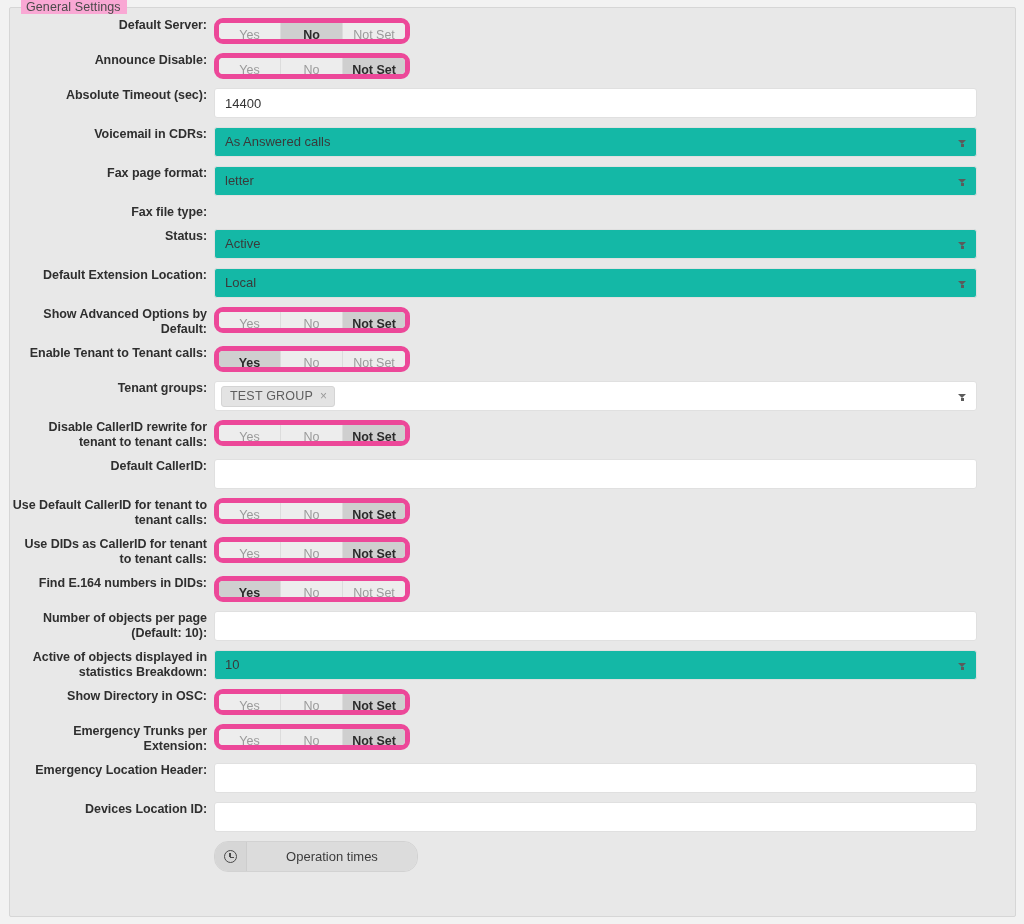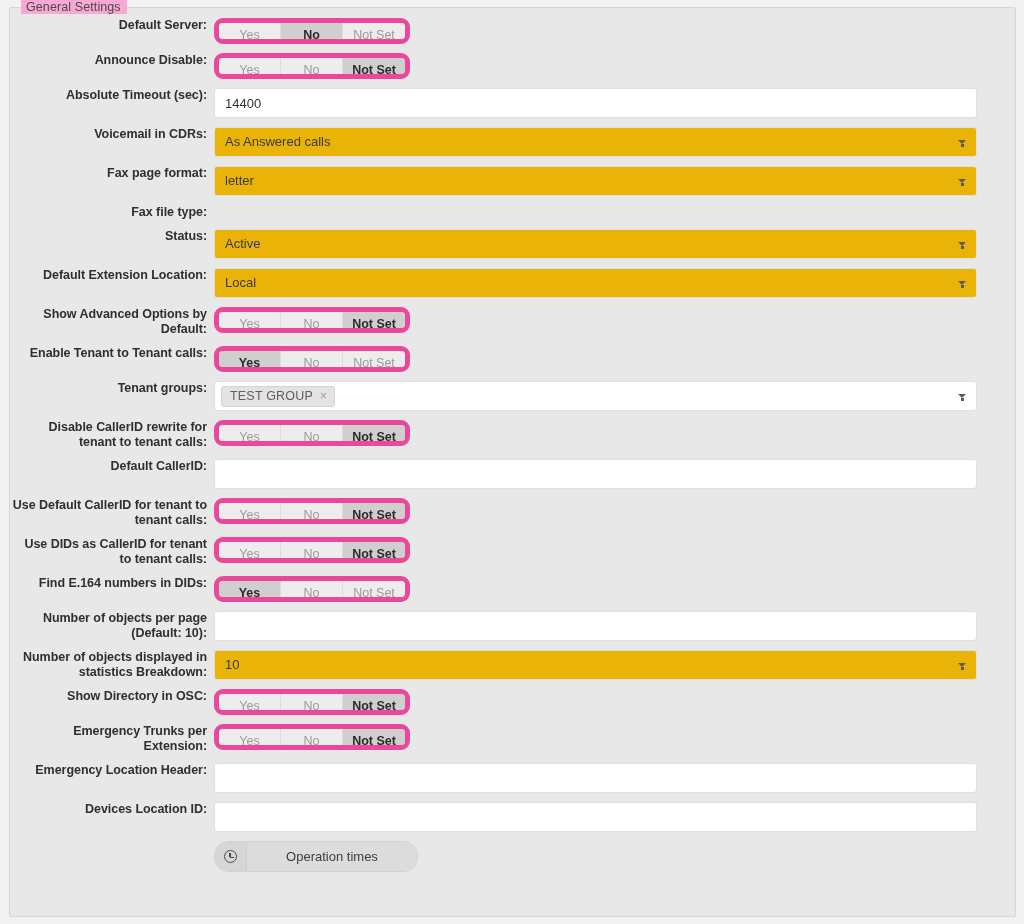--- a/index.html
+++ b/index.html
@@ -104,21 +104,21 @@
     line-height: 28px;
     outline: none;
   }
 
   
   .select {
     position: relative;
     display: block;
     width: 100%;
     height: 30px;
-    background: #eab308;
+    background: #14b8a6;
     border: 1px solid #e0e0e0;
     border-radius: 3px;
     padding: 0 26px 0 10px;
     font-size: 13px;
     color: #3a3a3a;
     line-height: 28px;
     cursor: pointer;
     white-space: nowrap;
     overflow: hidden;
   }
@@ -359,21 +359,21 @@
             <div class="seg">Not Set</div>
           </div></div>
       </div>
       <div class="row">
         <div class="label">Number of objects per page (Default: 10):</div>
         <div class="control">
           <input type="text" class="textinput" style="">
         </div>
       </div>
       <div class="row">
-        <div class="label">Number of objects displayed in statistics Breakdown:</div>
+        <div class="label">Active of objects displayed in statistics Breakdown:</div>
         <div class="control">
           <div class="select"><span>10</span><span class="caret">
               <i></i>
               <b></b>
             </span></div>
         </div>
       </div>
       <div class="row">
         <div class="label">Show Directory in OSC:</div>
         <div class="control"><div class="segmented">

